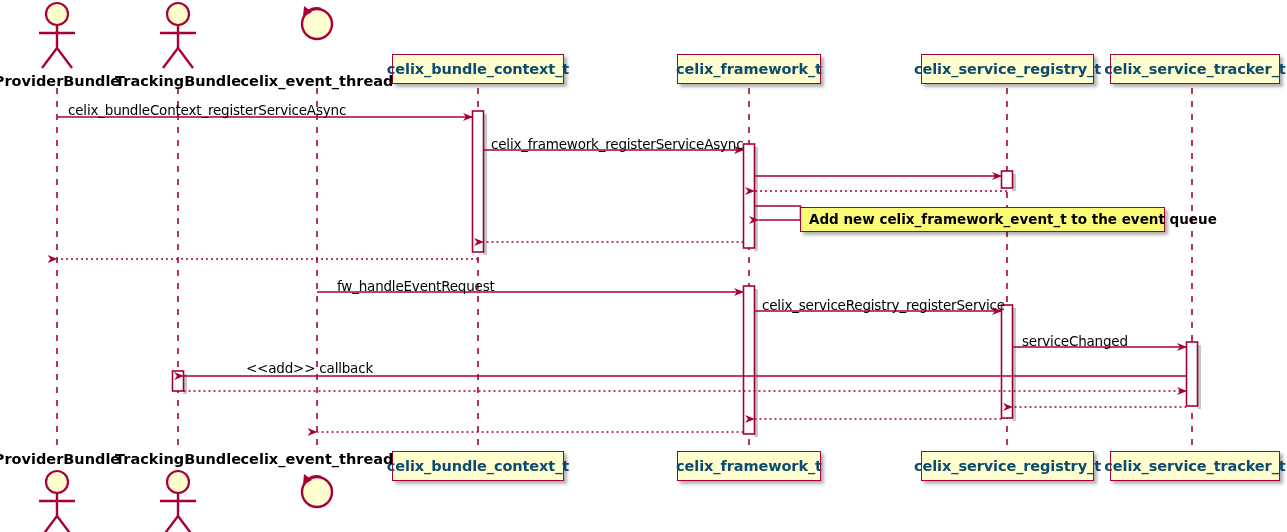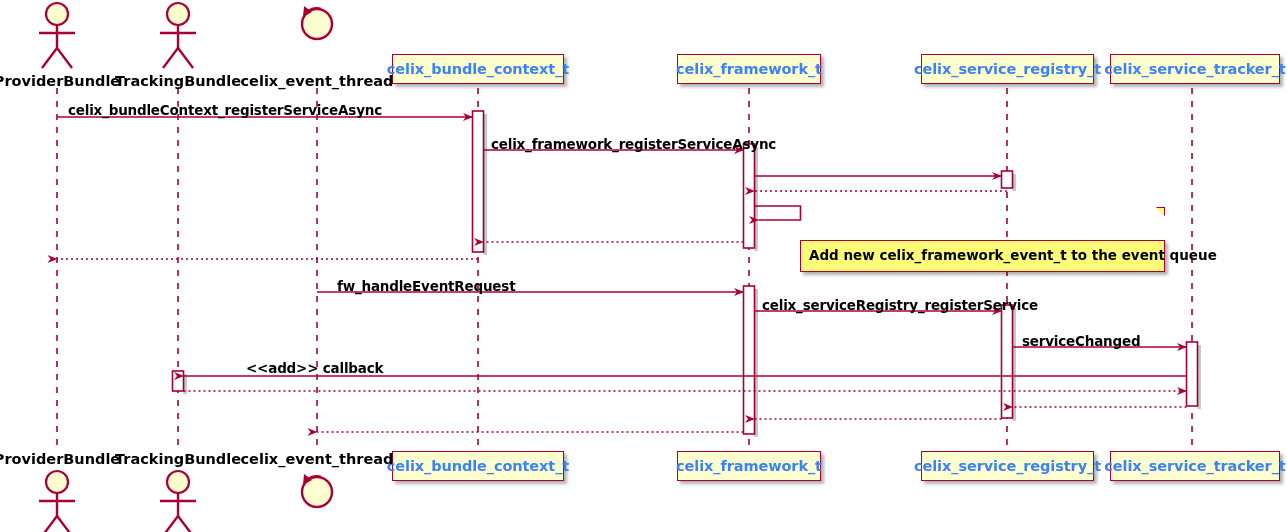--- a/index.html
+++ b/index.html
@@ -6,42 +6,42 @@
   html,body{margin:0;padding:0;background:#ffffff;}
   body{font-family:"DejaVu Sans","Liberation Sans",sans-serif;}
   #diagram{position:relative;width:1287px;height:532px;overflow:hidden;background:#fff;}
   #svg-layer{position:absolute;left:0;top:0;width:1287px;height:532px;}
 
   .pbox{
     position:absolute;
     box-sizing:border-box;
     background:#FEFECE;
     border:1.5px solid #A80036;
-    color:#3b82f6;
+    color:#0c4a6e;
     font-size:14.5px;
     font-weight:bold;
     line-height:1;
     display:flex;align-items:center;justify-content:center;
     white-space:nowrap;
     box-shadow:3px 3px 3px rgba(0,0,0,0.30);
     letter-spacing:-0.1px;
   }
   .actor-label{
     position:absolute;
     font-size:14.5px;
     font-weight:bold;
     color:#000;
     white-space:nowrap;
     line-height:1;
     text-align:center;
   }
   .msg-label{
     position:absolute;
     font-size:13.5px;
-    font-weight:bold;
+    font-weight:normal;
     color:#000;
     white-space:nowrap;
     line-height:1;
     letter-spacing:-0.2px;
   }
   .note{
     position:absolute;
     box-sizing:border-box;
     background:#FBFB77;
     border:1.5px solid #A80036;
@@ -168,16 +168,16 @@
     <div class="actor-label" style="left: 88px; top: 74px; width: 180px;">TrackingBundle</div>
     <div class="actor-label" style="left: 88px; top: 452px; width: 180px;">TrackingBundle</div>
     <div class="actor-label" style="left: 227px; top: 74px; width: 180px;">celix_event_thread</div>
     <div class="actor-label" style="left: 227px; top: 452px; width: 180px;">celix_event_thread</div>
     <div class="msg-label" style="left: 68px; top: 104px;">celix_bundleContext_registerServiceAsync</div>
     <div class="msg-label" style="left: 491px; top: 138px;">celix_framework_registerServiceAsync</div>
     <div class="msg-label" style="left: 328px; top: 280px; margin-left: 9px;">fw_handleEventRequest</div>
     <div class="msg-label" style="left: 762px; top: 299px;">celix_serviceRegistry_registerService</div>
     <div class="msg-label" style="left: 1022px; top: 335px; text-align: center;">serviceChanged</div>
     <div class="msg-label" style="left: 205px; top: 362px; margin-left: 41px;">&lt;&lt;add&gt;&gt; callback</div>
-    <div class="note" style="left: 800px; top: 207px; width: 365px; height: 32px; margin-top: 33px;">Add new celix_framework_event_t to the event queue</div>
+    <div class="note" style="left: 800px; top: 207px; width: 365px; height: 25px;">Add new celix_framework_event_t to the event queue</div>
     <div class="note-fold" style="left: 1156px; top: 207px;"></div>
     <div class="note-fold-inner" style="left: 1156px; top: 208px;"></div>
   </div>
 
 </body></html>

